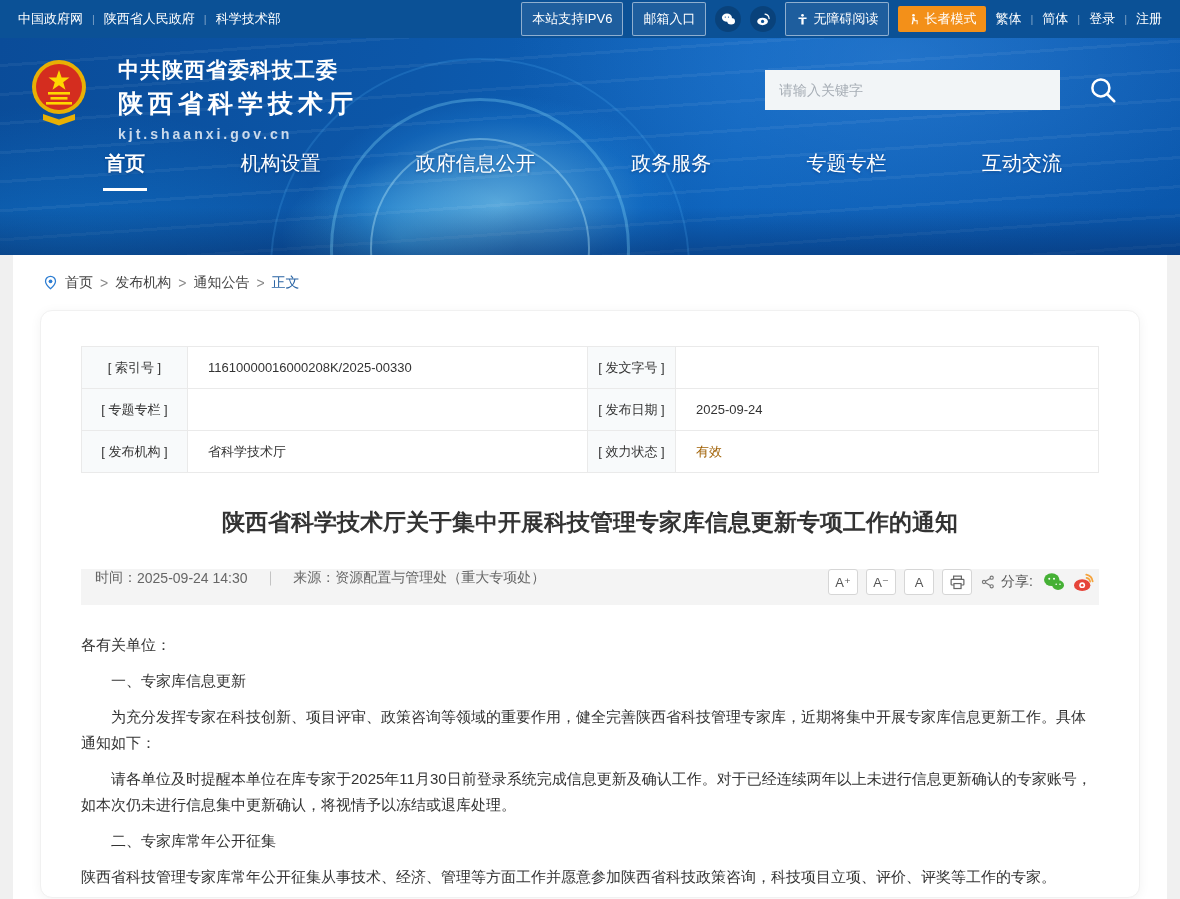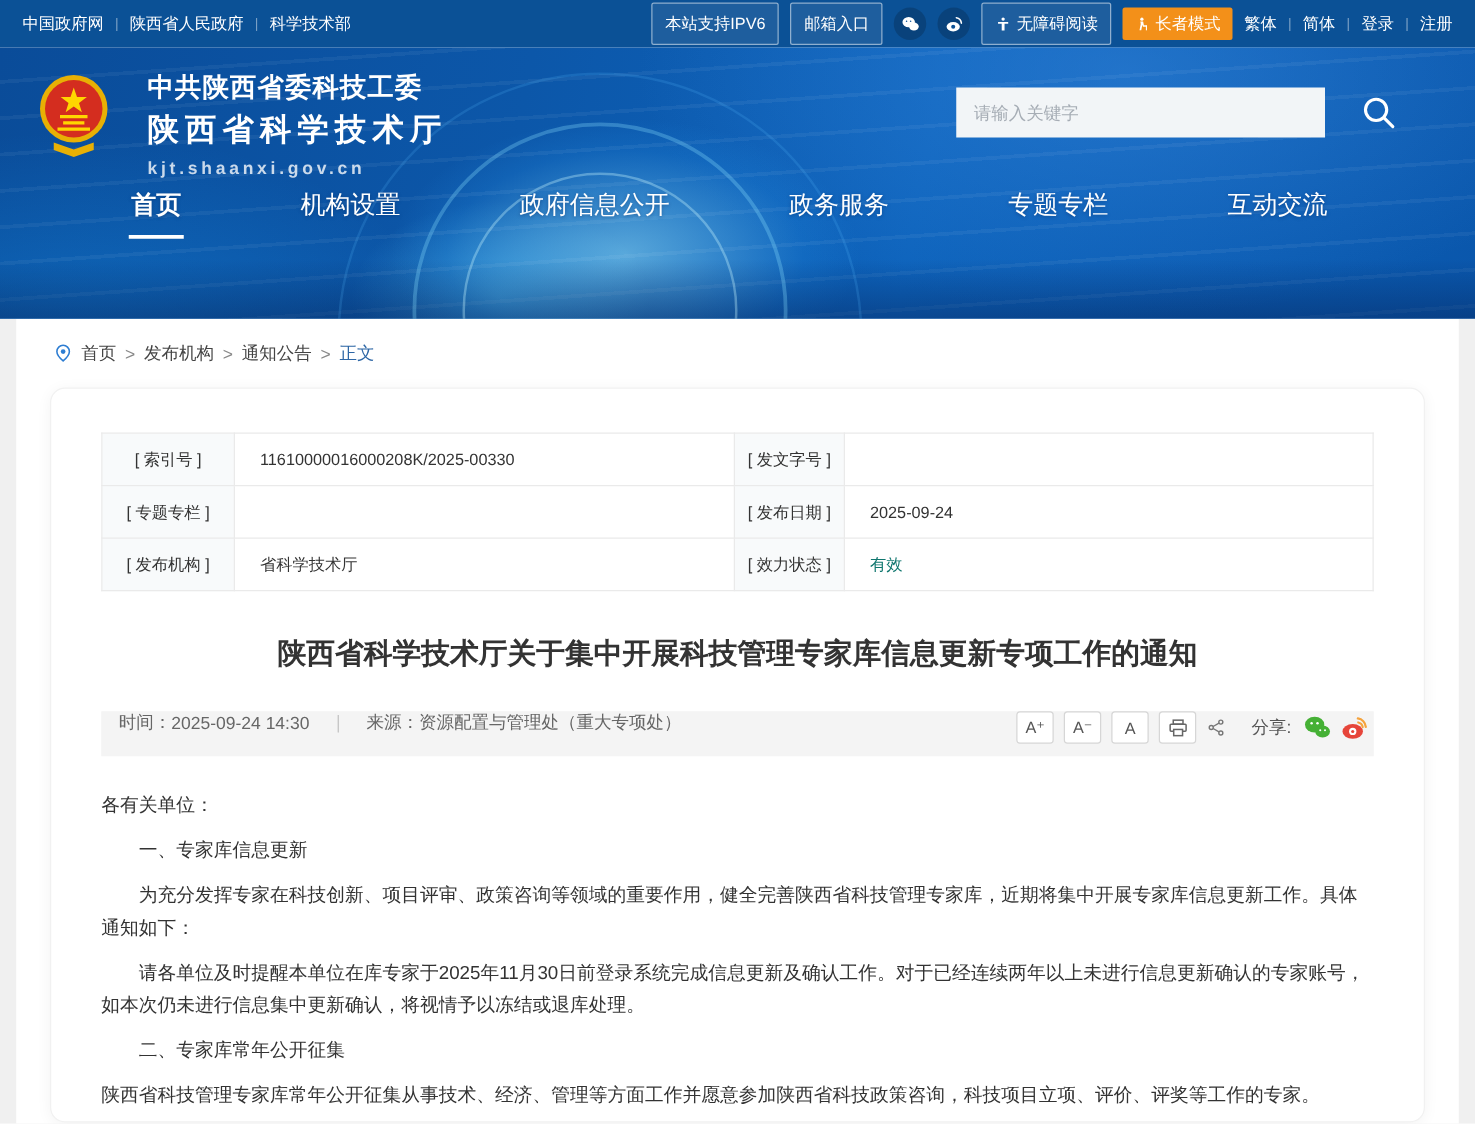--- a/index.html
+++ b/index.html
@@ -71,32 +71,32 @@
   .breadcrumb svg { margin-right:7px; }
   .card { margin:0 27px; background:#fff; border:1px solid #f1f1f1; border-radius:12px;
     box-shadow:0 2px 12px rgba(0,0,0,.05); padding:35px 40px 40px; height:588px; }
 
   
   table.doc { width:100%; border-collapse:collapse; table-layout:fixed; font-size:13px; color:#333; }
   table.doc td { border:1px solid #eaeaea; height:42px; }
   td.lbl { background:#f8fafb; text-align:center; }
   td.val { padding-left:20px; }
   .c1 { width:106px; } .c2 { width:400px; } .c3 { width:88px; }
-  .green { color:#0f766e; }
+  .green { color:#a16207; }
 
   
   .art-title { margin-top:34px; text-align:center; font-size:23px; font-weight:bold; color:#333; }
   .metabar { margin-top:31px; background:#f4f4f4; height:36px; display:flex; align-items:flex-start;
     justify-content:space-between; padding:0 4px 0 14px; font-size:14px; color:#666; }
   .meta-left { display:flex; align-items:center; }
   .mdiv { color:#bbb; margin:0 16px; }
   .meta-right { display:flex; align-items:center; gap:8px; }
   .fbtn { width:30px; height:26px; background:#fff; border:1px solid #d6d6d6; border-radius:3px;
     font-size:13px; color:#555; display:flex; align-items:center; justify-content:center; cursor:pointer; }
-  .share-lbl { color:#555; margin-right:2px; display:flex; align-items:center; gap:20px; }
+  .share-lbl { color:#555; margin-right:2px; display:flex; align-items:center; gap:5px; }
   .share-ic { width:22px; height:20px; cursor:pointer; display:flex; align-items:center; }
   .art-body { margin-top:27px; font-size:15px; color:#333; line-height:26px; }
   .art-body p { margin-bottom:10px; }
   .indent { text-indent:2em; }
 </style>
 </head>
 <body>
 
 <div class="topbar">
   <div class="topbar-left">

